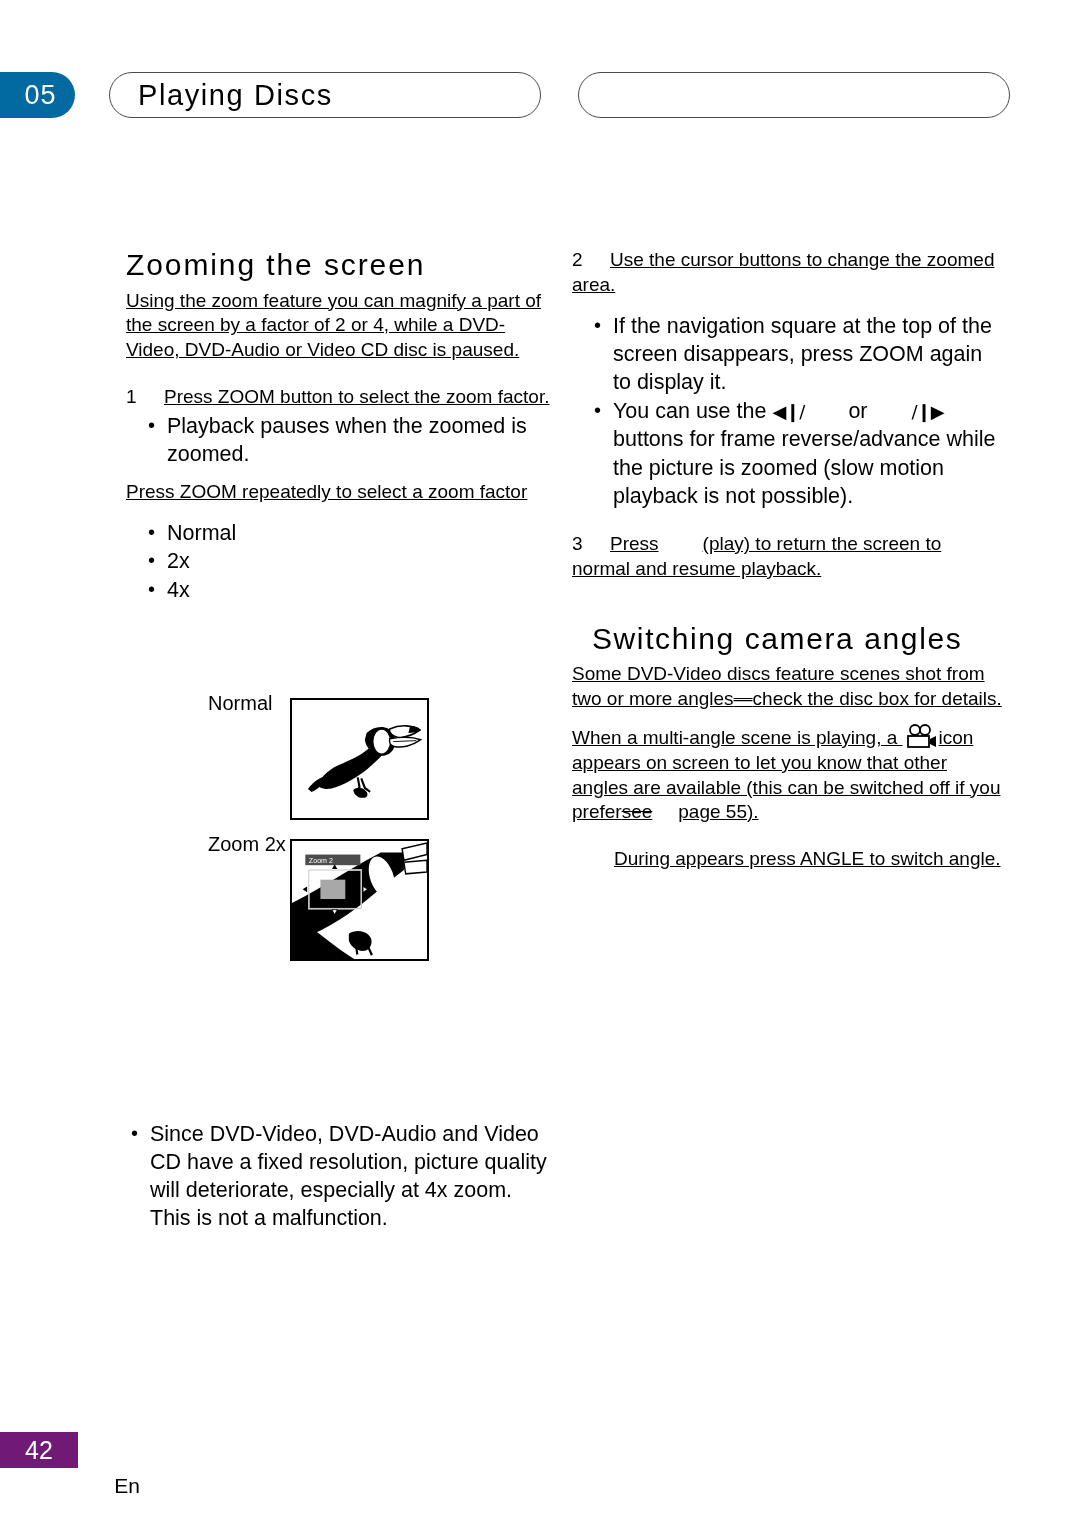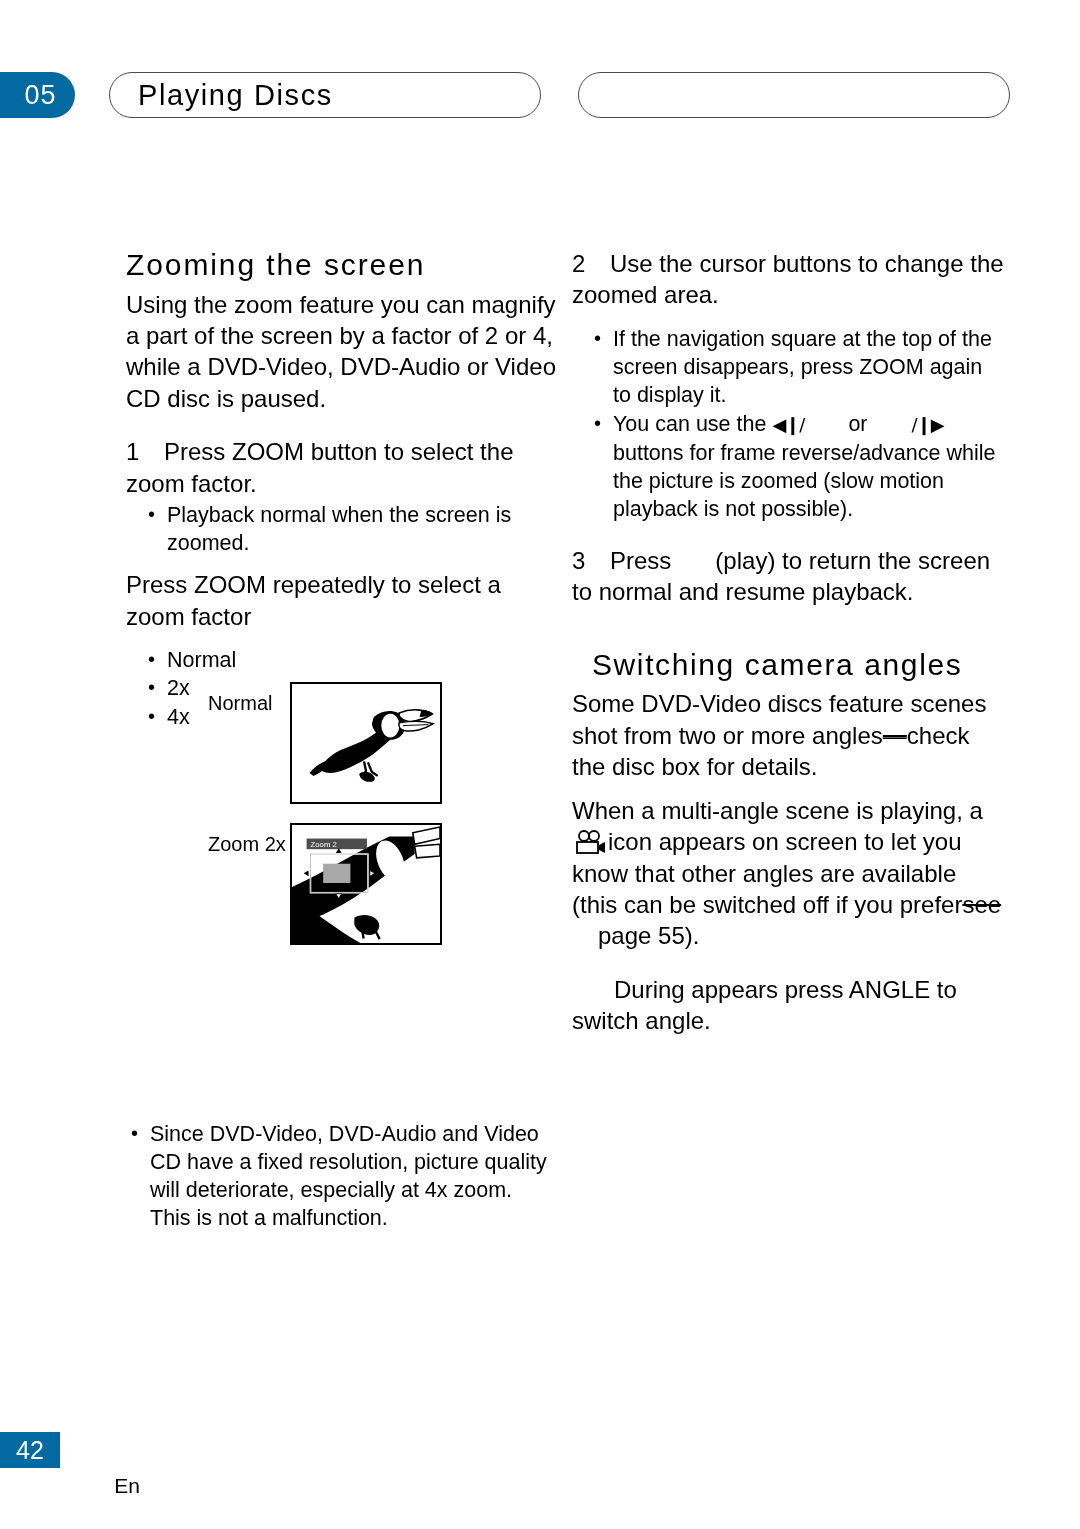--- a/index.html
+++ b/index.html
@@ -81,23 +81,24 @@
     font-size: 30px;
     font-weight: normal;
     letter-spacing: 1.9px;
     line-height: 1.15;
     white-space: nowrap;
   }
   h2.section-heading.tight { letter-spacing: 1.6px; margin-left: 20px; }
 
   p.body {
     margin: 0;
-    font-size: 24px;
+    font-size: 19px;
     line-height: 1.31;
     color: #000000;
+    text-decoration: underline;
   }
   p.gap-above { margin-top: 22px; }
   p.gap-above-sm { margin-top: 12px; }
 
   .num-step {
     display: inline-block;
     min-width: 38px;
   }
 
   ul.bullets {
@@ -156,22 +157,22 @@
   .fig-label {
     position: absolute;
     left: 99px;
     top: 10px;
     font-size: 20px;
     white-space: nowrap;
   }
   .fig-box {
     position: absolute;
     left: 181px;
-    top: 0;
-    width: 152px;
+    top: 16px;
+    width: 139px;
     height: 122px;
     border: 2.6px solid #000000;
     box-sizing: border-box;
     background: #f97316;
     overflow: hidden;
   }
   .fig-box svg { display: block; width: 100%; height: 100%; }
 
   
 
@@ -184,23 +185,23 @@
   }
 
   
   .footer {
     position: absolute;
     left: 0;
     top: 1432px;
     width: 140px;
   }
   .page-num {
-    width: 60px;
+    width: 78px;
     height: 36px;
-    background: #0369a1;
+    background: #701a75;
     color: #ffffff;
     font-size: 25px;
     display: flex;
     align-items: center;
     justify-content: center;
   }
   .lang-code {
     margin-top: 6px;
     padding-left: 34px;
     font-size: 21px;
@@ -224,21 +225,21 @@
 
   <h2 class="section-heading">Zooming the screen</h2>
 
   <p class="body">Using the zoom feature you can magnify a part of the screen by a factor of 2 or 4, while a DVD-Video, DVD-Audio or Video CD disc is paused.</p>
 
   <p class="body gap-above">
     <span class="num-step">1</span><span>Press ZOOM button to  select the zoom factor.</span>
   </p>
 
   <ul class="bullets">
-    <li>Playback normal when the screen is zoomed.</li>
+    <li>Playback pauses when the zoomed is zoomed.</li>
   </ul>
 
   <p class="body gap-above-sm">Press ZOOM repeatedly to select a zoom factor</p>
 
   <ul class="bullets compact gap">
     <li>Normal</li>
     <li>2x</li>
     <li>4x</li>
   </ul>
 </div>

